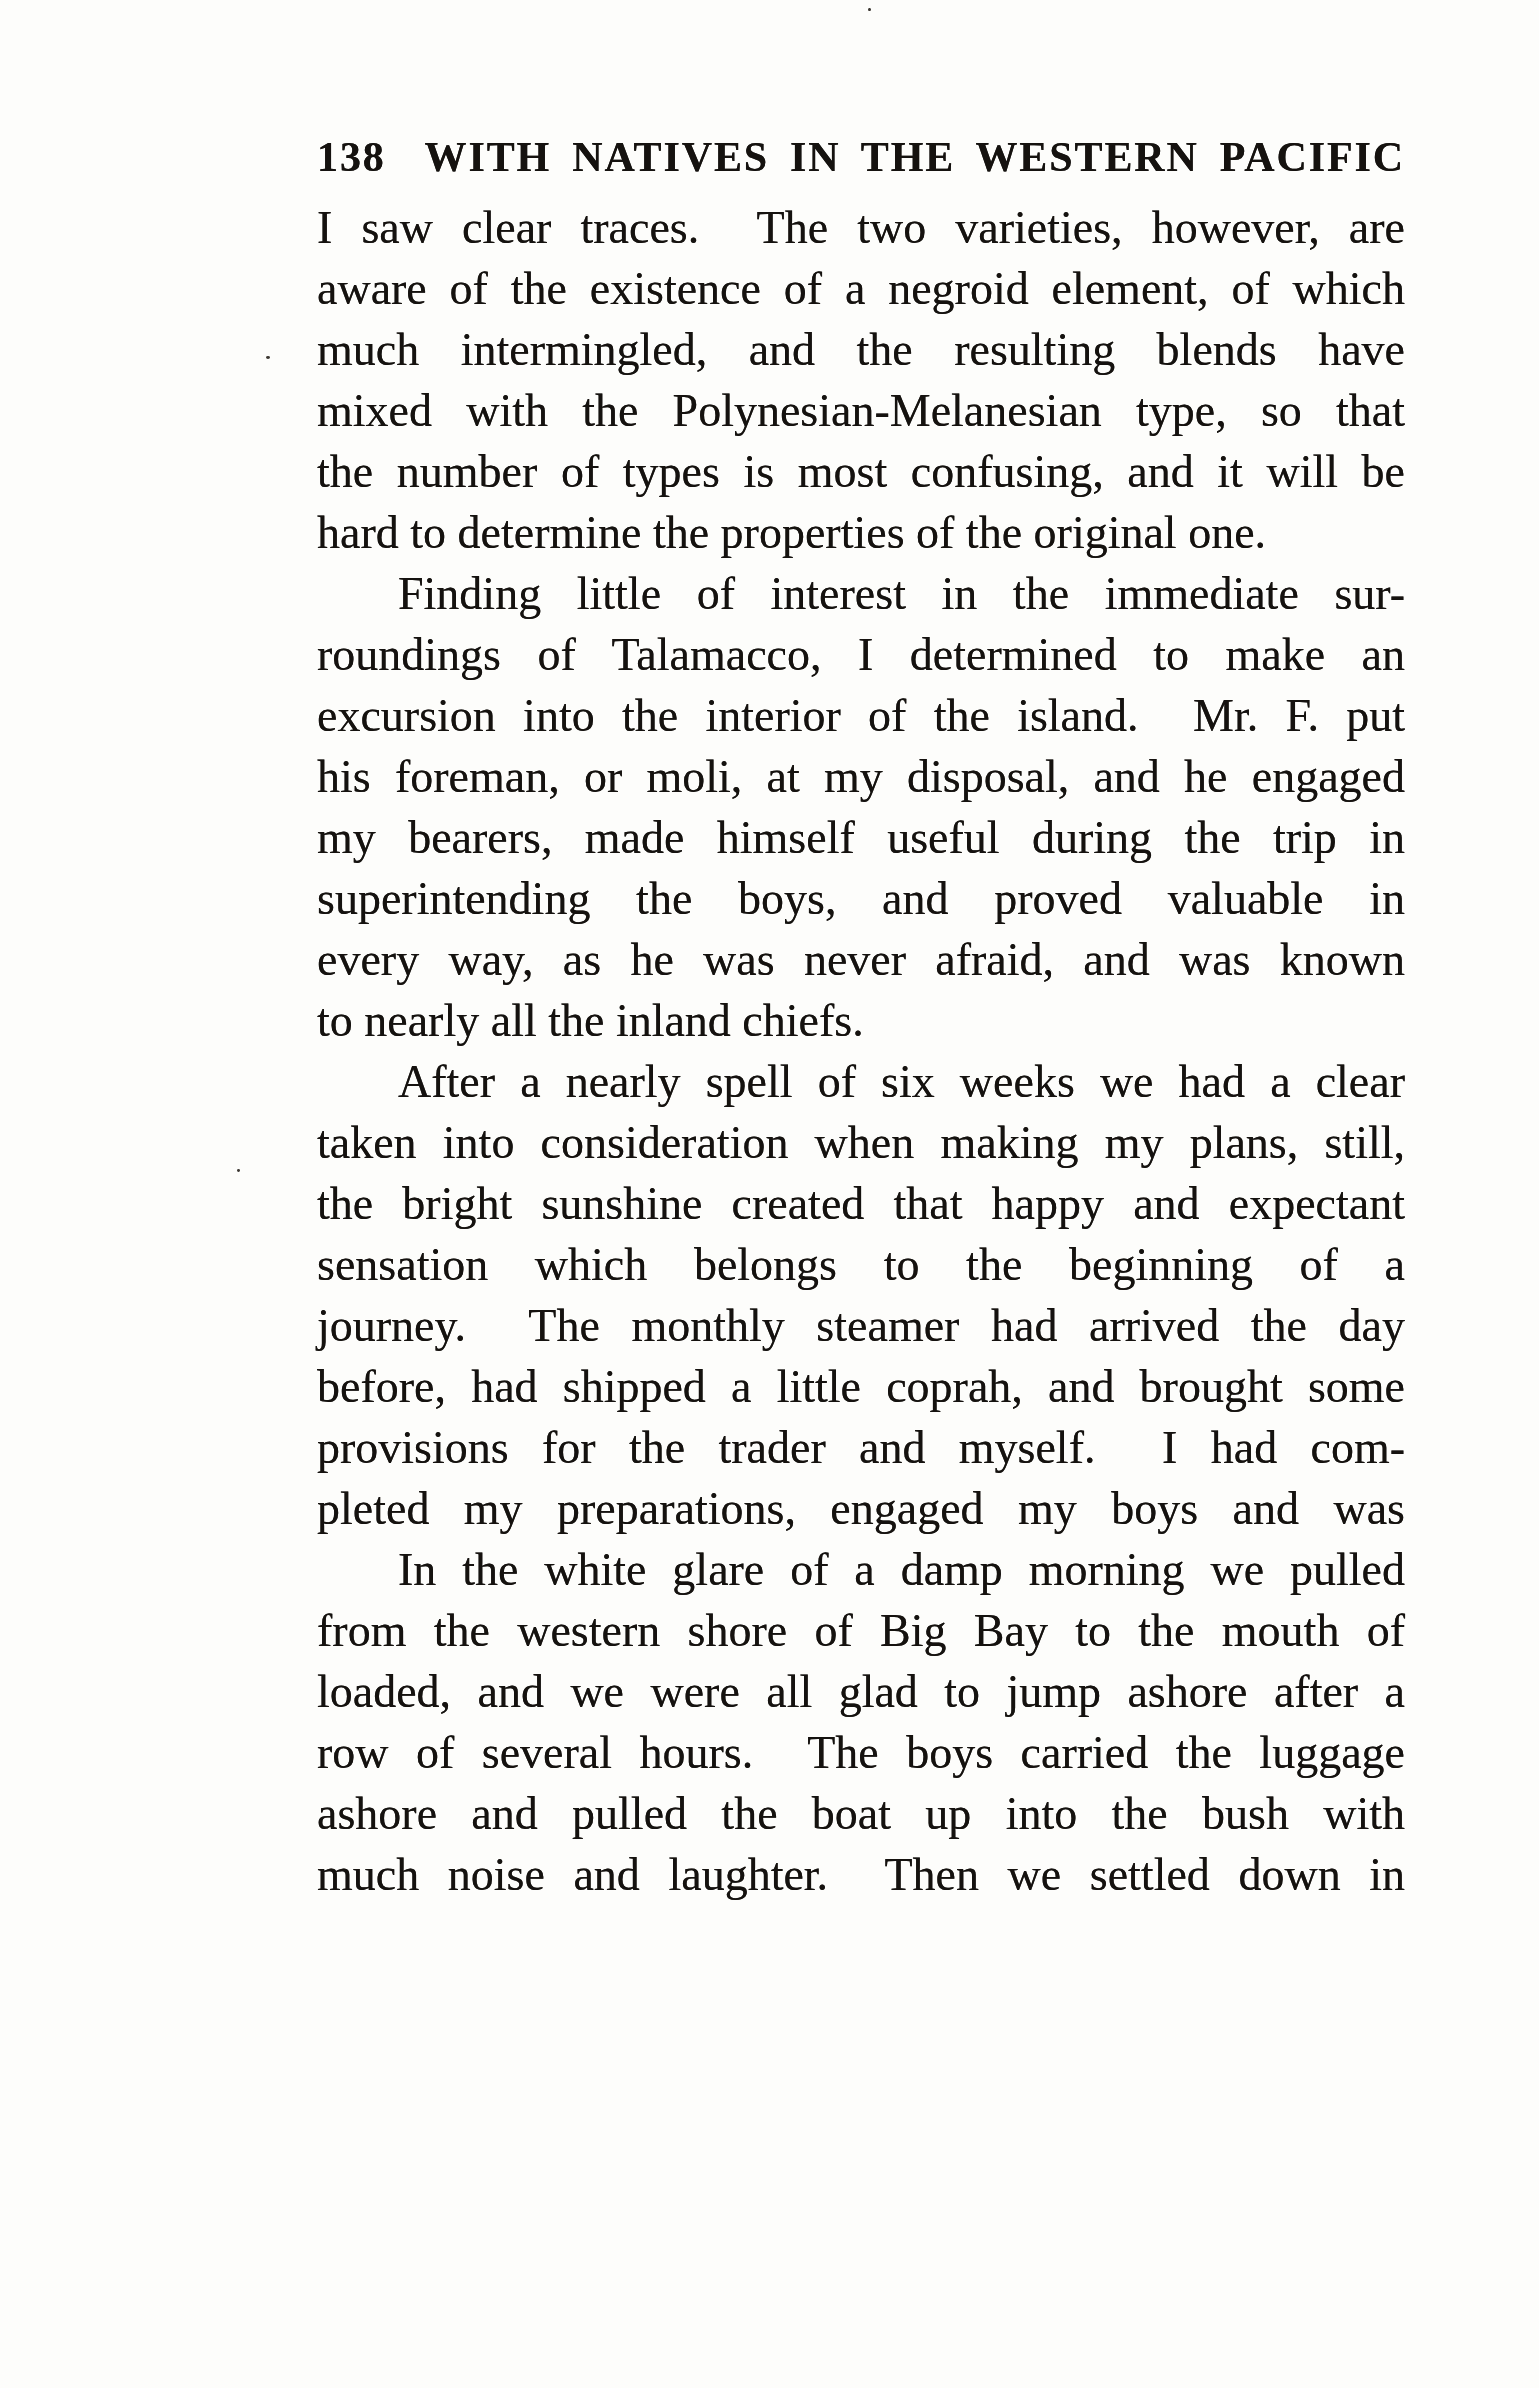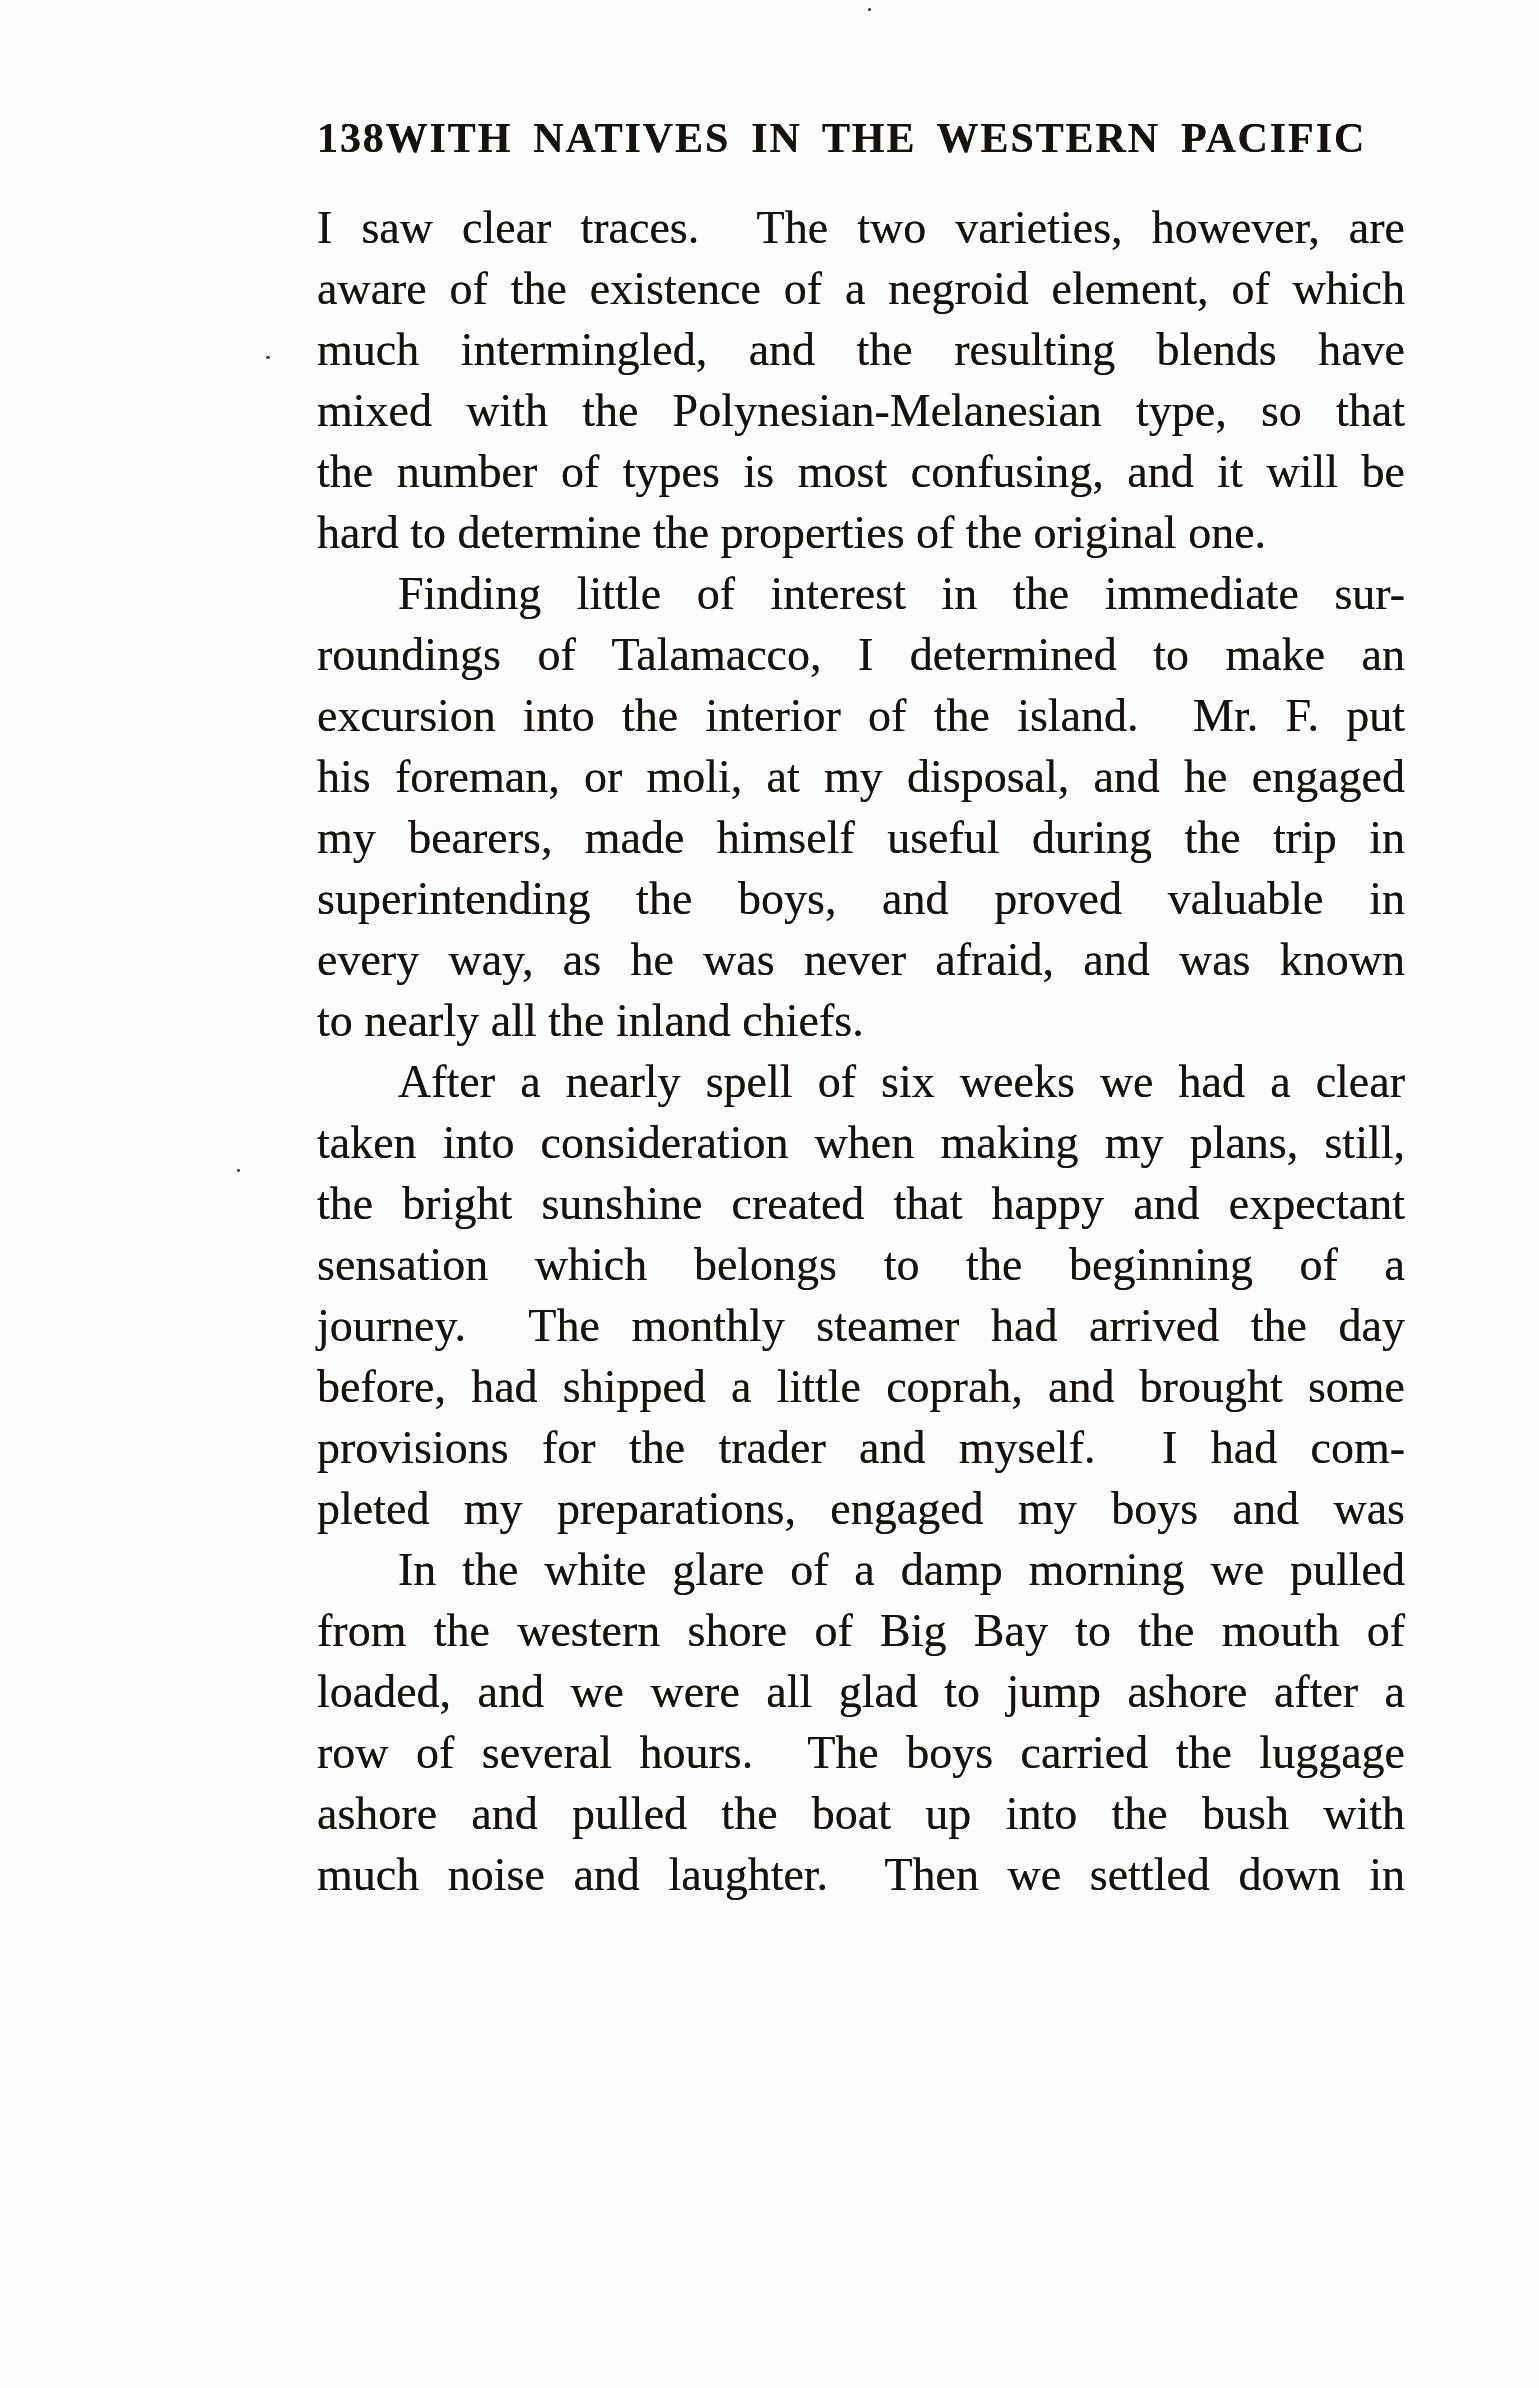--- a/index.html
+++ b/index.html
@@ -13,38 +13,39 @@
     height: 2388px;
     background: #fdfdfb;
     overflow: hidden;
     color: #15120f;
     font-family: "Liberation Serif", "DejaVu Serif", serif;
     text-rendering: optimizeLegibility;
   }
   .running-header {
     position: absolute;
     left: 317px;
-    top: 115px;
+    top: 102px;
     width: 1088px;
     display: flex;
     align-items: baseline;
     font-weight: 700;
     font-size: 42px;
     line-height: 46px;
     letter-spacing: 1.9px;
     text-shadow: 0 0 0.5px rgba(20,18,15,0.9);
     white-space: nowrap;
   }
   .page-number {
     flex: 0 0 auto;
   }
   .header-title {
     flex: 1 1 auto;
-    text-align: left;
+    text-align: right;
     word-spacing: 8.6px;
+    margin-top: 32px;
   }
   .text-block {
     position: absolute;
     left: 317px;
     top: 197px;
     width: 1088px;
     font-size: 46px;
     line-height: 61px;
     font-weight: 400;
     text-shadow: 0 0 0.6px rgba(20,18,15,0.8);

